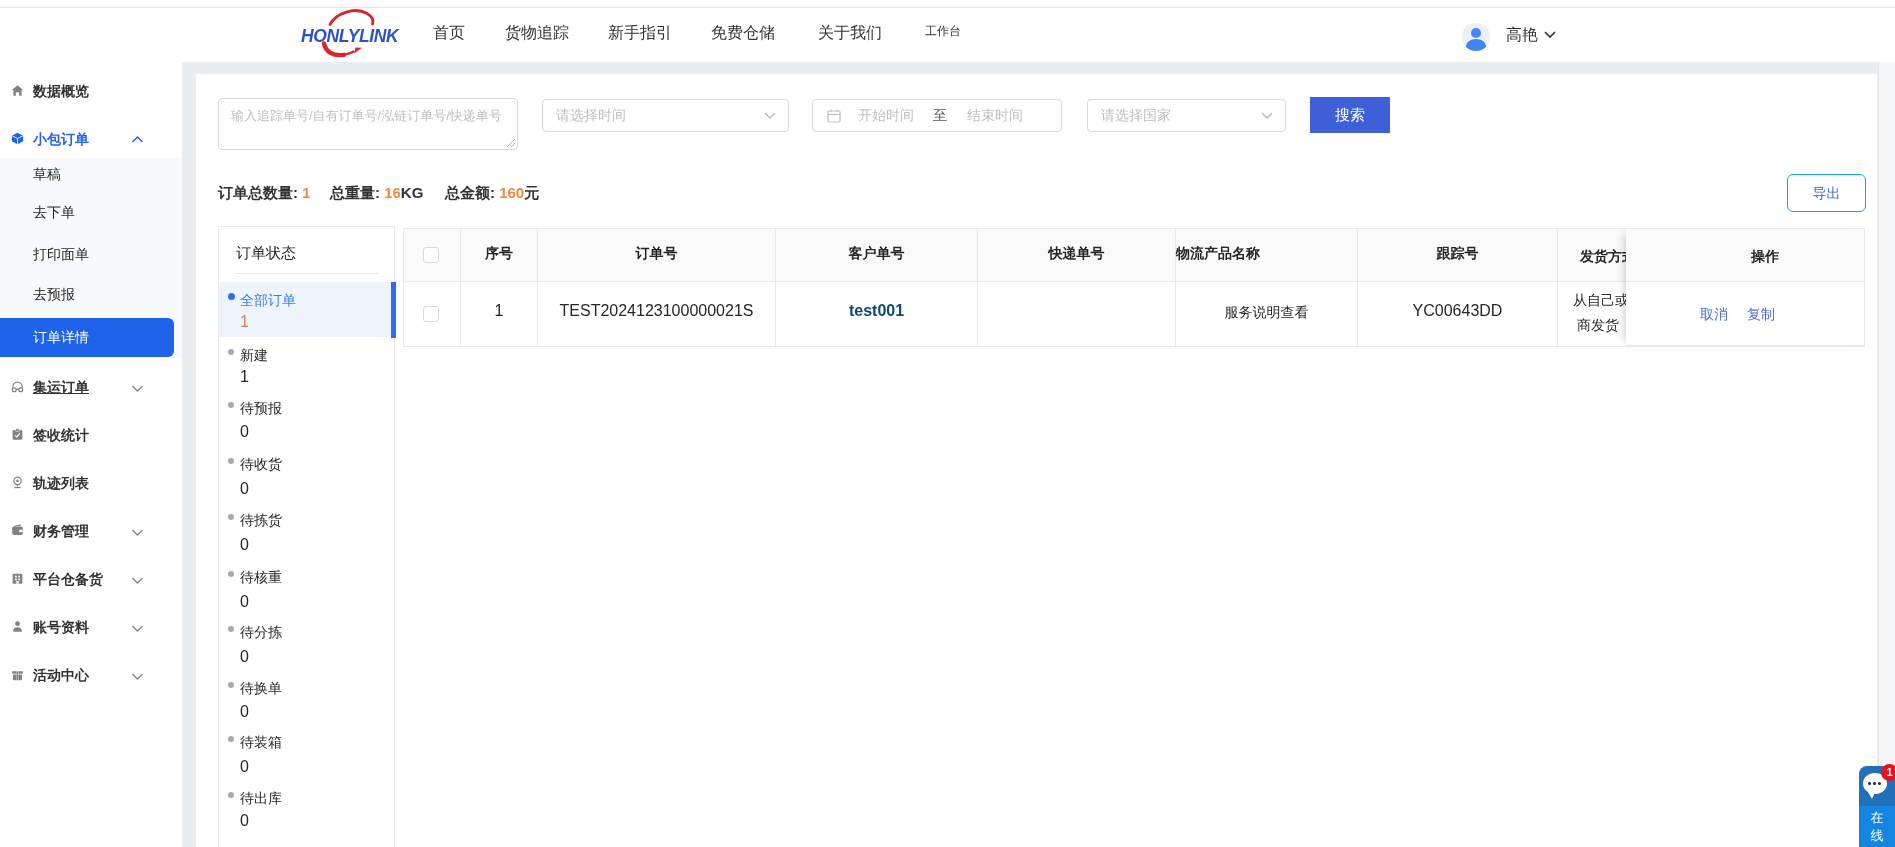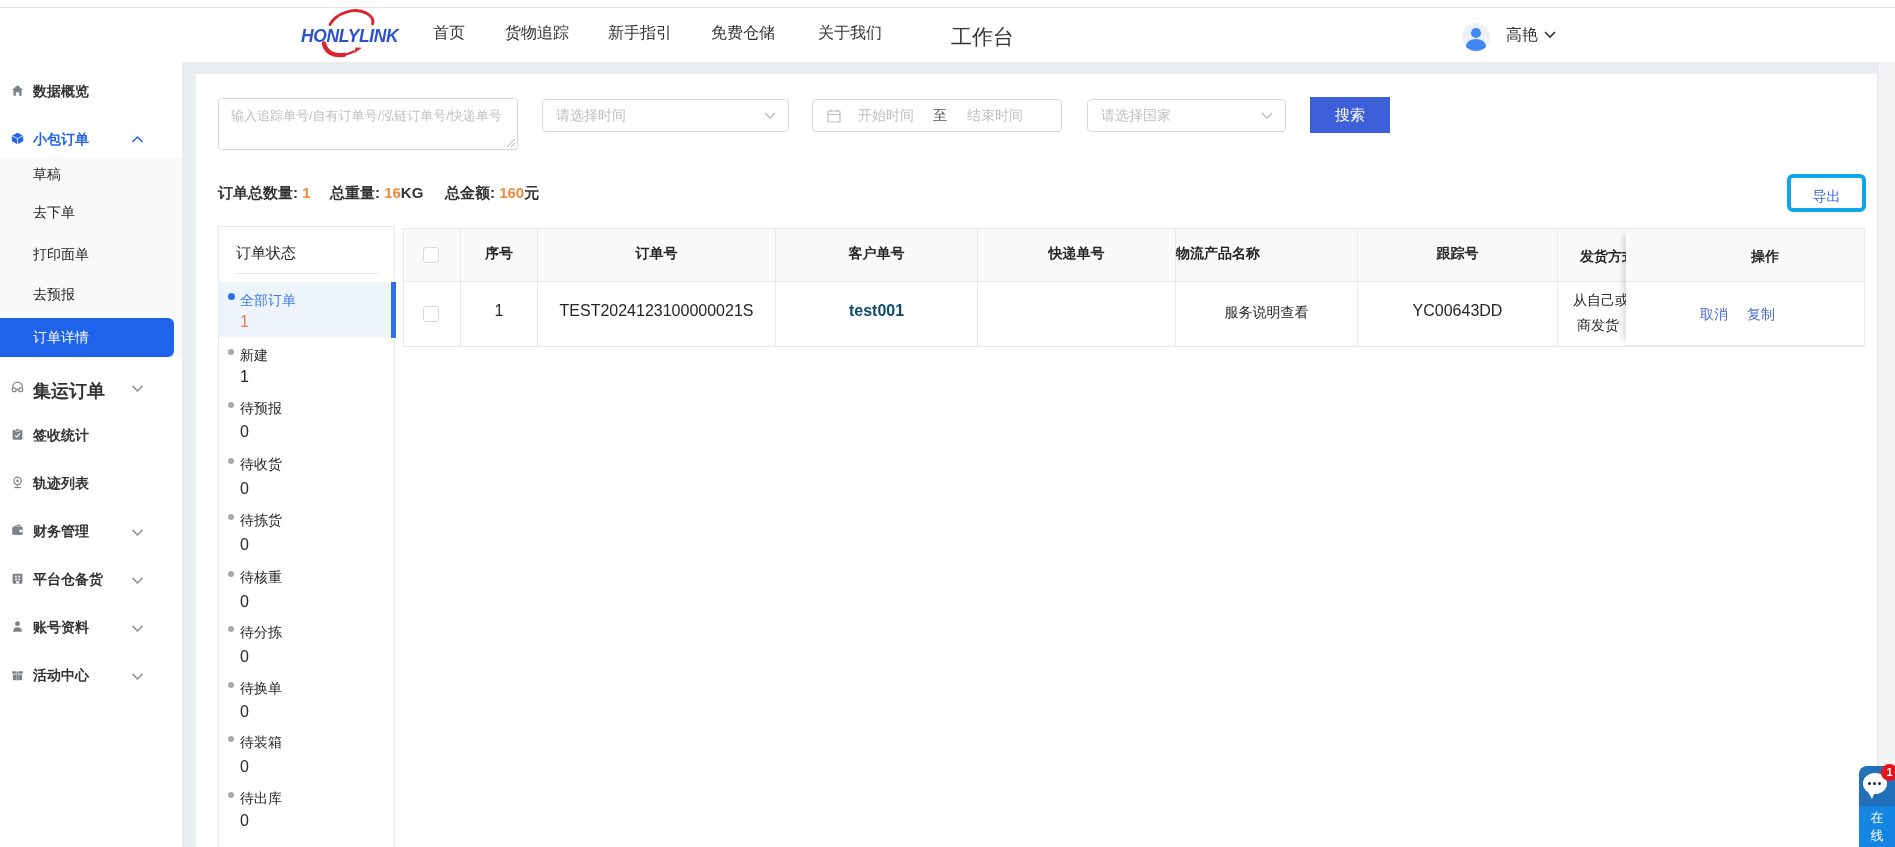--- a/index.html
+++ b/index.html
@@ -20,21 +20,21 @@
   <path d="M 51 49.8 C 55 49, 58 48, 60.5 46.5" fill="none" stroke="#d9252e" stroke-width="2.2" stroke-linecap="round"></path>
   <polygon points="61,48.5 62.5,42.5 69,42.8" fill="#d9252e"></polygon>
   <text x="8" y="37" font-family="Liberation Sans, sans-serif" font-size="17.5" font-weight="bold" font-style="italic" letter-spacing="-0.4" fill="#2c52cb">HONLYLINK</text>
 </svg>
 
 <span class="abs" style="left:433px;top:23px;font-size:16px;color:#333;">首页</span>
 <span class="abs" style="left:505px;top:23px;font-size:16px;color:#333;">货物追踪</span>
 <span class="abs" style="left:608px;top:23px;font-size:16px;color:#333;">新手指引</span>
 <span class="abs" style="left:711px;top:23px;font-size:16px;color:#333;">免费仓储</span>
 <span class="abs" style="left:818px;top:23px;font-size:16px;color:#333;">关于我们</span>
-<span class="abs" style="left:925px;top:23px;font-size:21px;color:#333;margin-left:26px;">工作台</span>
+<span class="abs" style="left:925px;top:23px;font-size:12px;color:#333;">工作台</span>
 
 <div class="abs" style="left:1462px;top:23px;width:28px;height:28px;border-radius:50%;background:#edf1f7;overflow:hidden;">
   <div class="abs" style="left:9px;top:5px;width:10px;height:10px;border-radius:50%;background:#4086f4;"></div>
   <div class="abs" style="left:4px;top:16px;width:20px;height:14px;border-radius:50% 50% 0 0;background:#4086f4;"></div>
 </div>
 <span class="abs" style="left:1506px;top:25px;font-size:16px;color:#333;">高艳</span>
 <svg class="abs" style="left:1543px;top:30px;" width="14" height="10" viewBox="0 0 14 10">
     <path d="M2 2 L7 7 L12 2" fill="none" stroke="#333" stroke-width="1.6"></path>
   </svg>
 
@@ -65,21 +65,21 @@
 <span class="abs" style="left:33px;top:204px;font-size:14px;color:#262626;">去下单</span>
 <span class="abs" style="left:33px;top:246px;font-size:14px;color:#262626;">打印面单</span>
 <span class="abs" style="left:33px;top:286px;font-size:14px;color:#262626;">去预报</span>
 <span class="abs" style="left:33px;top:329px;font-size:14px;color:#fff;">订单详情</span>
 
 <svg class="abs" style="left:11px;top:380px;" width="13" height="13" viewBox="0 0 16 16">
     <circle cx="4" cy="12" r="2.4" fill="none" stroke="#7e8289" stroke-width="1.5"></circle>
     <circle cx="12" cy="12" r="2.4" fill="none" stroke="#7e8289" stroke-width="1.5"></circle>
     <path d="M6.5 11.5 L9.5 11.5 M2 9.5 C2 5 5 2.5 8 2.5 C11 2.5 14 5 14 9.5" fill="none" stroke="#7e8289" stroke-width="1.5"></path>
   </svg>
-<span class="abs" style="left:33px;top:379px;font-size:18px;font-weight:bold;color:#333;">集运订单</span>
+<span class="abs" style="left:33px;top:379px;font-size:14px;font-weight:bold;color:#333;text-decoration:underline;">集运订单</span>
 <svg class="abs" style="left:131px;top:384px;" width="13" height="9" viewBox="0 0 13 9">
     <path d="M1.5 2 L6.5 7 L11.5 2" fill="none" stroke="#8a8a8a" stroke-width="1.5"></path>
   </svg>
 
 <svg class="abs" style="left:11px;top:428px;" width="13" height="13" viewBox="0 0 16 16">
     <rect x="2" y="2.5" width="12" height="12" rx="1.5" fill="#7e8289"></rect>
     <rect x="5.5" y="1" width="5" height="3" rx="1" fill="#7e8289" stroke="#fff" stroke-width="0.8"></rect>
     <path d="M5 9 L7.2 11 L11 6.5" fill="none" stroke="#fff" stroke-width="1.4"></path>
   </svg>
 <span class="abs" style="left:33px;top:427px;font-size:14px;font-weight:bold;color:#333;">签收统计</span>
@@ -163,21 +163,21 @@
   <svg style="position:absolute;right:12px;top:12px;" width="12" height="8" viewBox="0 0 12 8">
       <path d="M1 1 L6 6 L11 1" fill="none" stroke="#b9b9b9" stroke-width="1.4"></path>
     </svg>
 </div>
 <div class="abs" style="left:1310px;top:97px;width:80px;height:36px;border-radius:0;background:#3d60d8;color:#fff;font-size:15px;text-align:center;line-height:36px;">搜索</div>
 
 <div class="abs" style="left:218px;top:184px;font-size:15px;color:#333;font-weight:bold;">订单总数量<span style="font-weight:bold;">:</span><span style="color:#f08a3e;"> 1</span></div>
 <div class="abs" style="left:330px;top:184px;font-size:15px;color:#333;font-weight:bold;">总重量: <span style="color:#f08a3e;">16</span>KG</div>
 <div class="abs" style="left:445px;top:184px;font-size:15px;color:#333;font-weight:bold;">总金额: <span style="color:#f08a3e;">160</span>元</div>
 
-<div class="abs" style="left:1787px;top:174px;width:79px;height:38px;border:4px solid #0ea5e9;border-radius:6px;color:#3f66d6;font-size:14px;text-align:center;line-height:36px;background:#fff;">导出</div>
+<div class="abs" style="left:1787px;top:174px;width:79px;height:38px;border:1px solid #0ea5e9;border-radius:6px;color:#3f66d6;font-size:14px;text-align:center;line-height:36px;background:#fff;">导出</div>
 
 <div class="abs" style="left:218px;top:226px;width:177px;height:621px;border:1px solid #e9e9e9;border-bottom:none;background:#fff;"></div>
 <span class="abs" style="left:236px;top:244px;font-size:15px;color:#262626;">订单状态</span>
 <div class="abs" style="left:235px;top:273px;width:143px;height:1px;background:#e8e8e8;"></div>
 <div class="abs" style="left:219px;top:282px;width:172px;height:55px;background:#eef4fb;"></div>
 <div class="abs" style="left:391px;top:282px;width:5px;height:56px;background:#2e6fe8;"></div>
 <span class="abs" style="left:228px;top:293px;width:7px;height:7px;border-radius:50%;background:#2e6fe8;"></span>
 <span class="abs" style="left:240px;top:292px;font-size:14px;color:#3c7ce8;">全部订单</span>
 <span class="abs" style="left:240px;top:313px;font-size:16px;color:#e07a55;">1</span>
 

